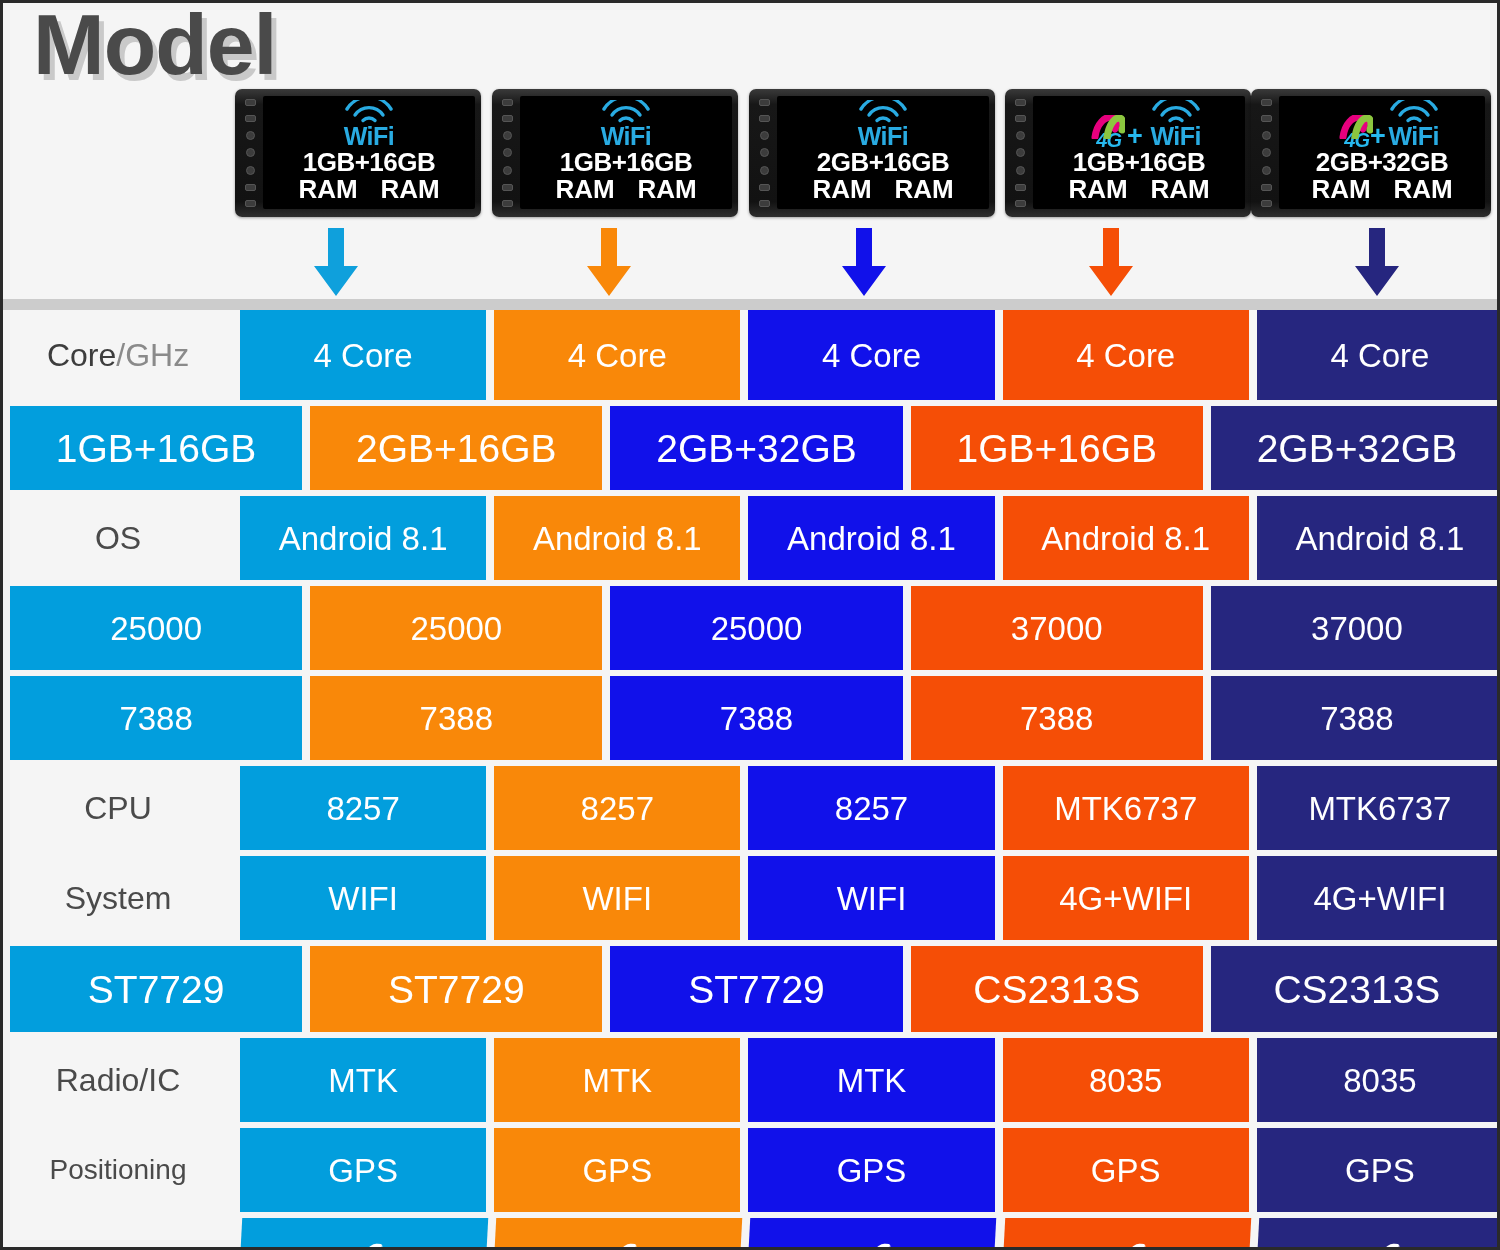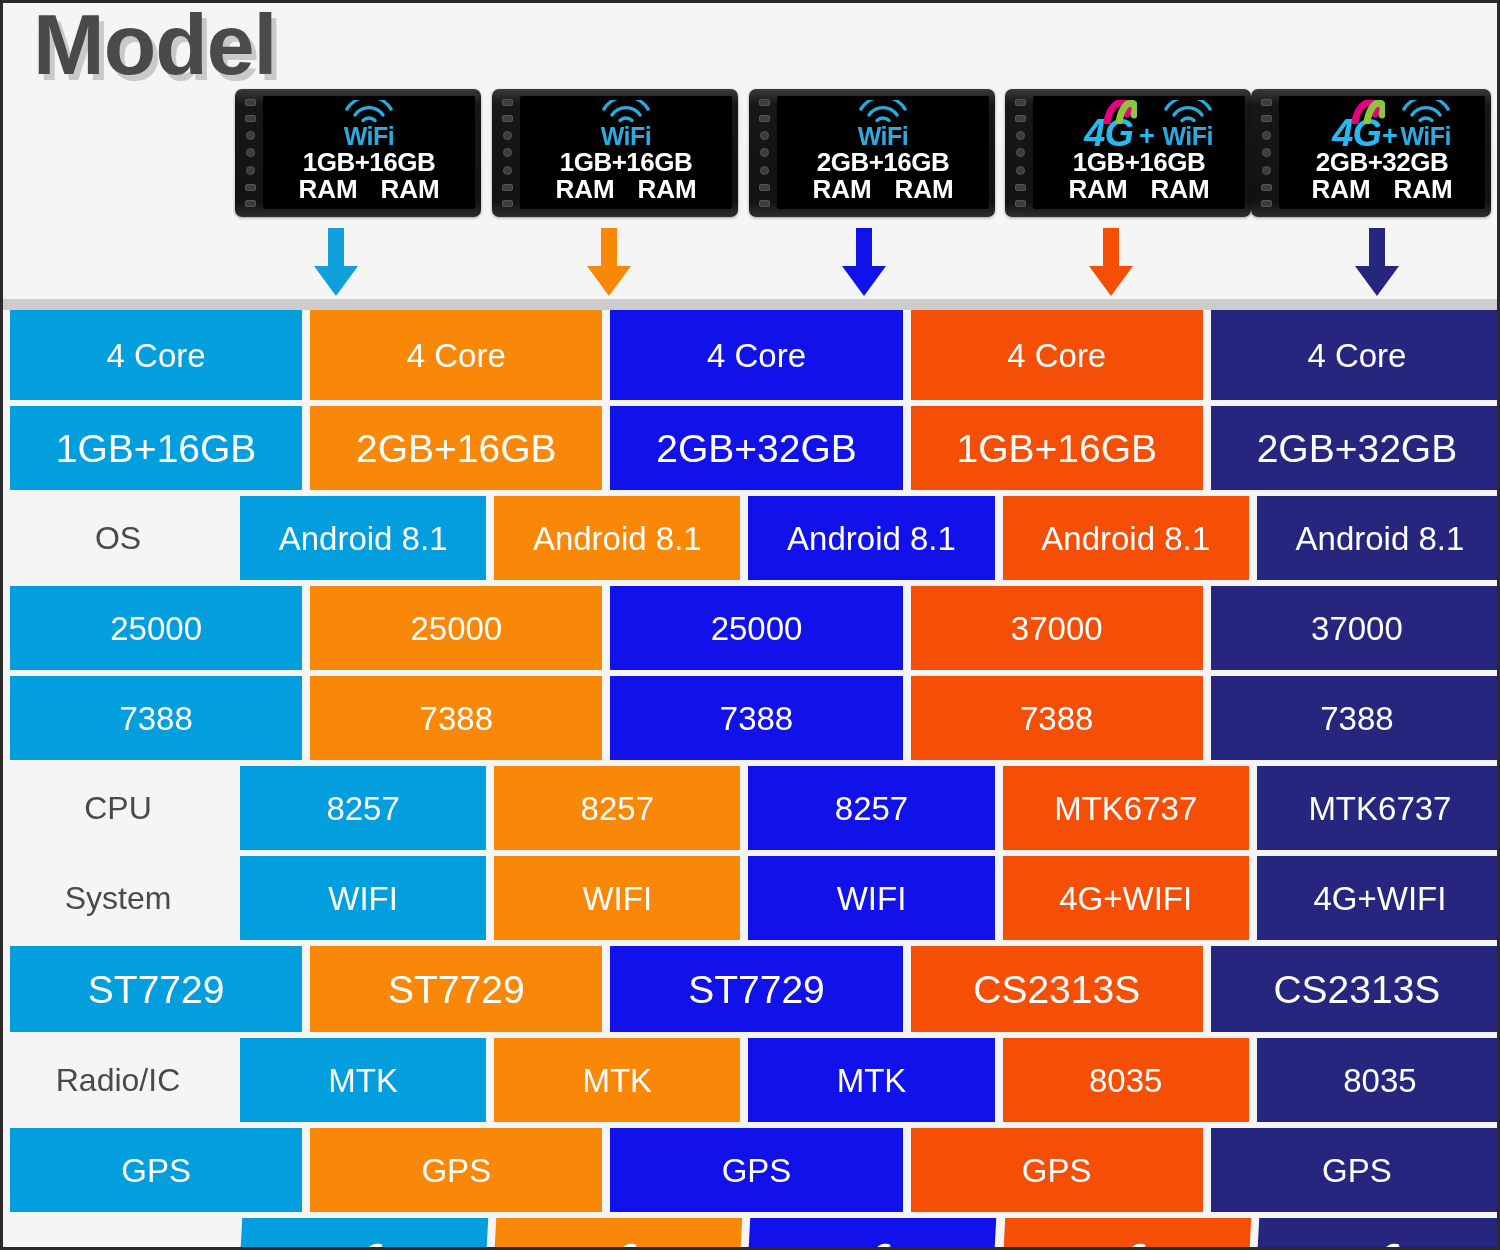--- a/index.html
+++ b/index.html
@@ -124,21 +124,21 @@
     margin-top: 1px;
   }
   .g4-unit {
     position: relative;
     display: flex;
     align-items: flex-end;
     padding-top: 14px;
   }
   .g4-word {
     color: #27b9ef;
-    font-size: 38px;
+    font-size: 20px;
     font-weight: bold;
     font-style: italic;
     line-height: .85;
     letter-spacing: -1px;
     margin-left: 21px;
   }
   .g4-swoosh {
     position: absolute;
     right: -4px;
     top: -3px;
@@ -460,20 +460,24 @@
     <svg class="arrow" style="left:1348px;" viewBox="0 0 52 68">
       <polygon points="18,0 34,0 34,38 48,38 26,68 4,38 18,38" fill="#26267f"></polygon>
     </svg>
   </div>
 
   <div class="divider"></div>
 
   <div class="table">
 
     <div class="row h-core">
+      <div class="cell-label">
+        <span style="color:#3d3d3d;font-weight:500">Core</span>
+          <span style="color:#8a8a8a;">/GHz</span>
+      </div>
       <div class="gapcol"></div>
       <div class="cell c1">4 Core</div>
       <div class="cellgap"></div>
       <div class="cell c2">4 Core</div>
       <div class="cellgap"></div>
       <div class="cell c3">4 Core</div>
       <div class="cellgap"></div>
       <div class="cell c4">4 Core</div>
       <div class="cellgap"></div>
       <div class="cell c5">4 Core</div>
@@ -581,20 +585,21 @@
       <div class="cell c2">MTK</div>
       <div class="cellgap"></div>
       <div class="cell c3">MTK</div>
       <div class="cellgap"></div>
       <div class="cell c4">8035</div>
       <div class="cellgap"></div>
       <div class="cell c5">8035</div>
     </div>
 
     <div class="row h-def">
+      <div class="cell-label small">Positioning</div>
       <div class="gapcol"></div>
       <div class="cell c1">GPS</div>
       <div class="cellgap"></div>
       <div class="cell c2">GPS</div>
       <div class="cellgap"></div>
       <div class="cell c3">GPS</div>
       <div class="cellgap"></div>
       <div class="cell c4">GPS</div>
       <div class="cellgap"></div>
       <div class="cell c5">GPS</div>

